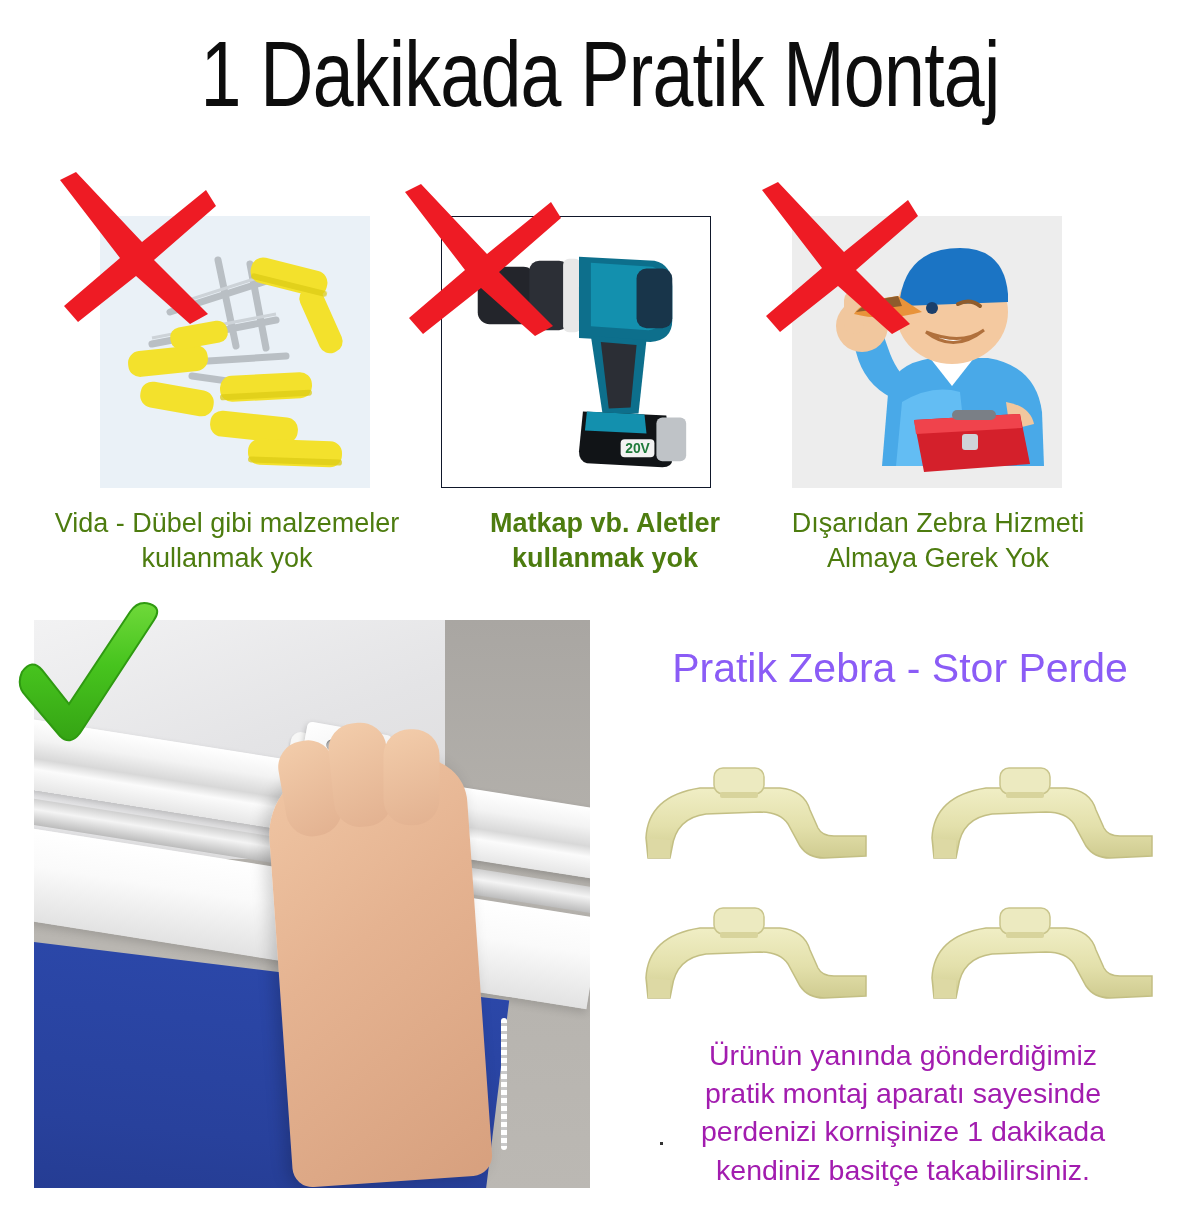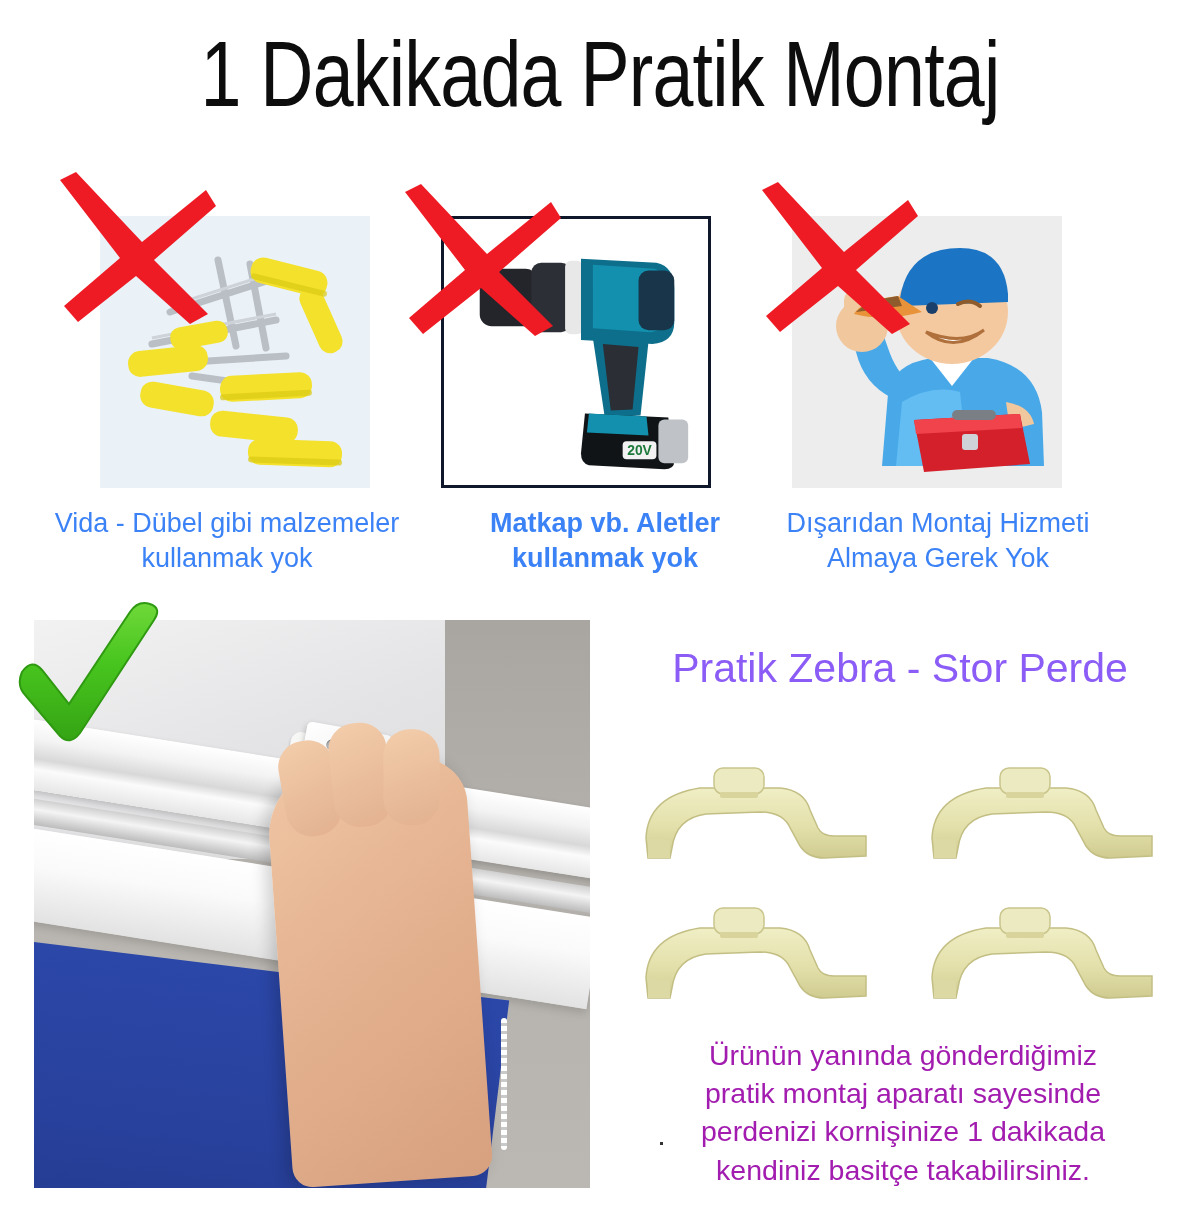--- a/index.html
+++ b/index.html
@@ -54,21 +54,21 @@
   .no-card.c1 { left: 441px; }
   .no-card.c2 { left: 792px; }
 
   .card-img {
     position: absolute;
     left: 0; top: 0;
     width: 100%;
     height: 100%;
     overflow: hidden;
   }
-  .card-img.framed { border: 3px solid #0f172a; box-sizing: border-box; }
+  .card-img.framed { border: 1px solid #0f172a; box-sizing: border-box; }
   .card-img.bg-blue { background: #eef3f8; }
   .card-img.bg-white { background: #ffffff; }
   .card-img.bg-gray { background: #ededed; }
 
   
   .red-x {
     position: absolute;
     width: 185px;
     height: 165px;
     pointer-events: none;
@@ -77,21 +77,21 @@
   .no-card.c1 .red-x { left: -58px; top: -40px; }
   .no-card.c2 .red-x { left: -52px; top: -42px; }
 
   
   .caption {
     position: absolute;
     top: 506px;
     text-align: center;
     font-size: 27px;
     line-height: 1.30;
-    color: #3b82f6;
+    color: #4d7c0f;
     font-weight: 400;
   }
   .caption.k0 { left: 12px;  width: 430px; }
   .caption.k1 { left: 440px; width: 330px; font-weight: bold; }
   .caption.k2 { left: 768px; width: 340px; }
 
   
   .install-photo {
     position: absolute;
     left: 34px;
@@ -385,21 +385,21 @@
 
   <div class="caption k0">
     <div>Vida - Dübel gibi malzemeler</div>
     <div>kullanmak yok</div>
   </div>
   <div class="caption k1">
     <div>Matkap vb. Aletler</div>
     <div>kullanmak yok</div>
   </div>
   <div class="caption k2">
-    <div>Dışarıdan Montaj Hizmeti</div>
+    <div>Dışarıdan Zebra Hizmeti</div>
     <div>Almaya Gerek Yok</div>
   </div>
 
   <div class="install-photo">
     <div class="wall-top"></div>
     <div class="wall-bottom"></div>
     <div class="wall-right"></div>
     <div class="rail"></div>
     <div class="rail2"></div>
     <div class="rail-clip"></div>

